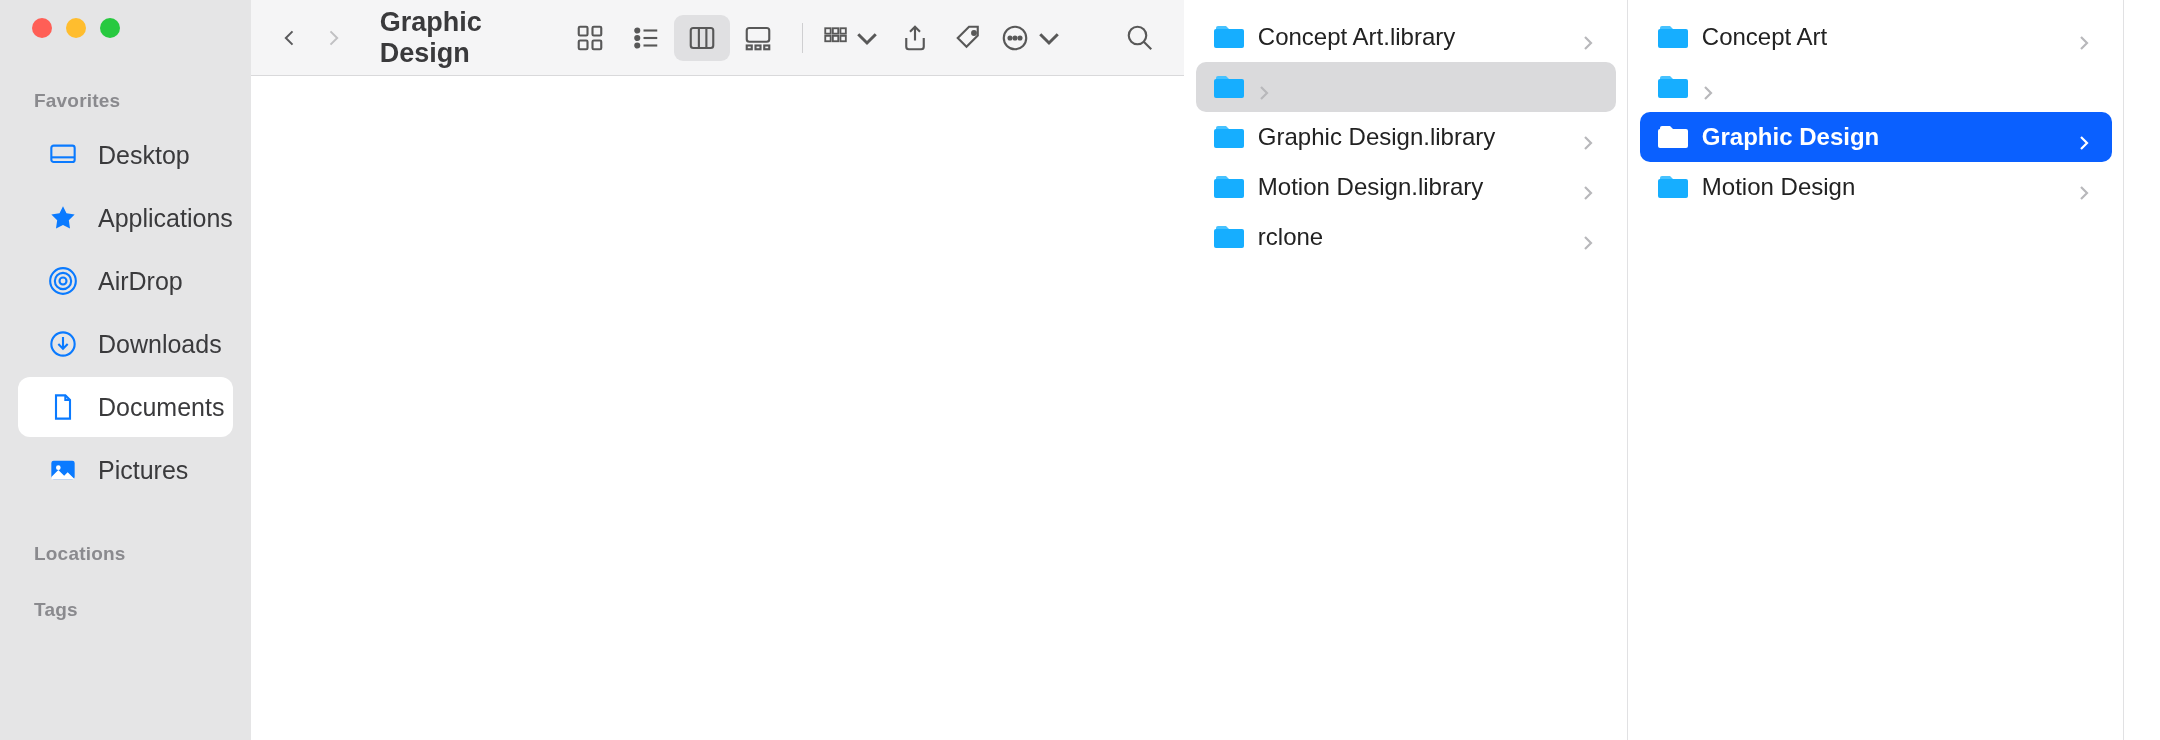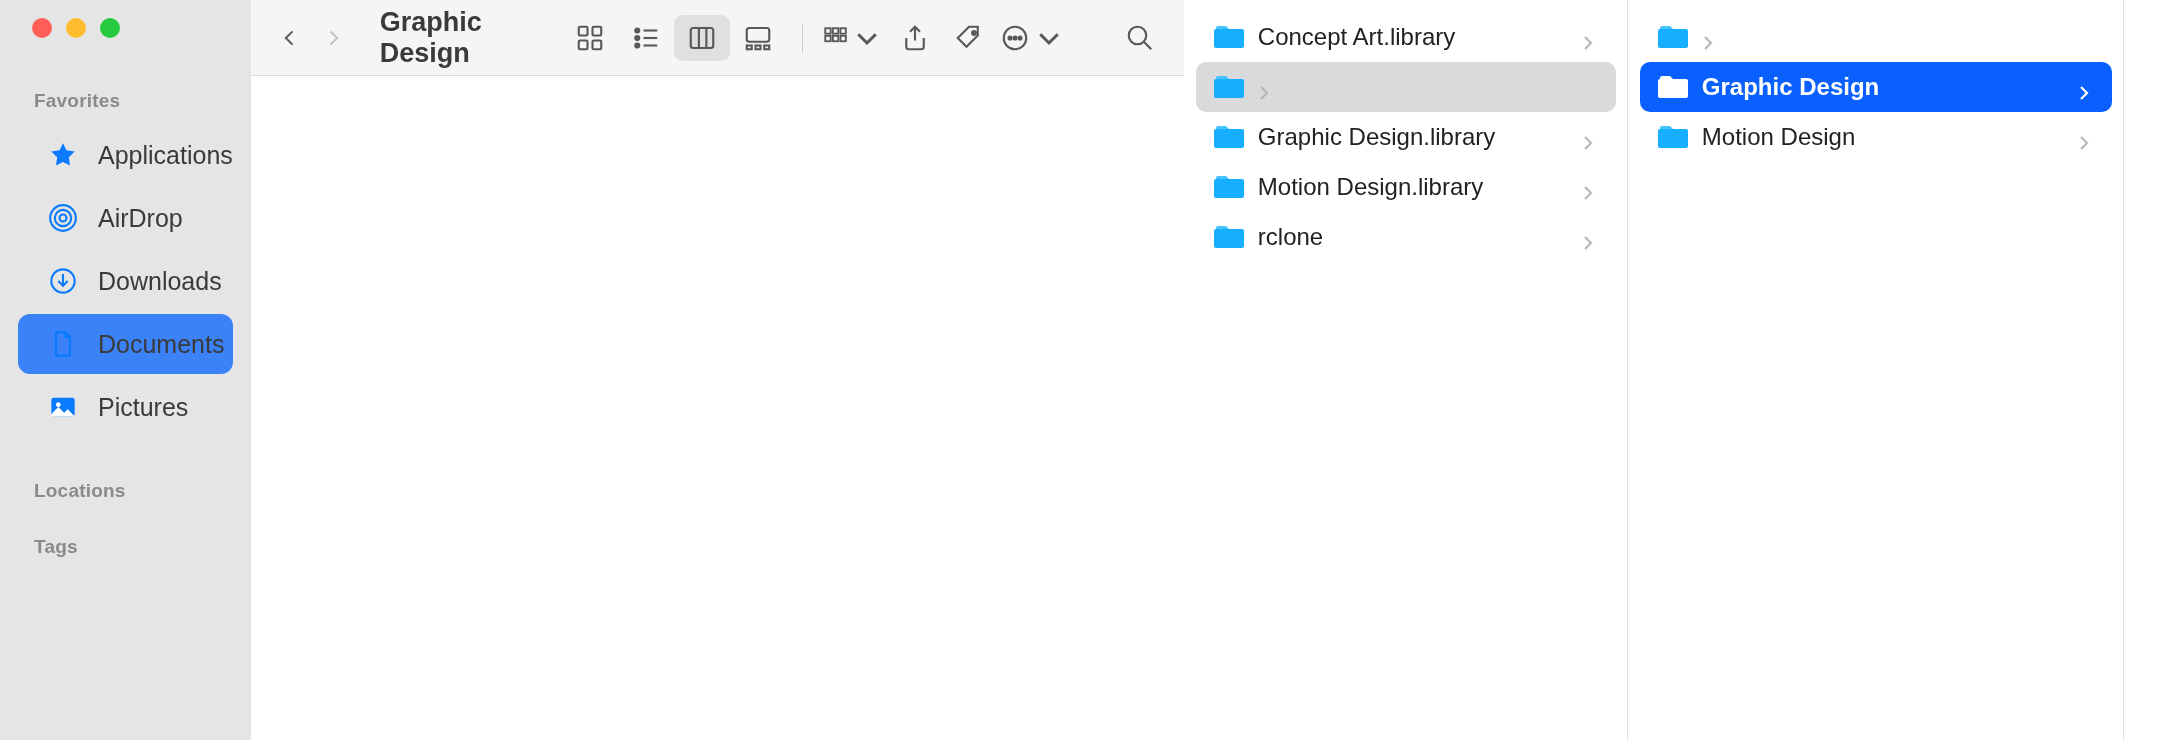--- a/index.html
+++ b/index.html
@@ -6,21 +6,21 @@
   html, body { width: 2160px; height: 740px; font-family: -apple-system, "Helvetica Neue", Arial, sans-serif; background:#fff; }
   .window { width: 2160px; height: 740px; display:flex; position:relative; }
   
   .sidebar { width: 436px; height:100%; background:#e5e5e6; padding-top:18px; }
   .traffic { display:flex; gap:14px; padding-left:32px; }
   .tl { width:20px; height:20px; border-radius:50%; }
   .tl.red{background:#ff5f56;} .tl.yellow{background:#ffbd2e;} .tl.green{background:#27c93f;}
   .sb-section-title { font-size:19px; font-weight:700; color:#8a8a8e; letter-spacing:.2px; padding: 52px 0 10px 34px; }
   .sb-section-title.later { padding-top:40px; }
   .sb-item { display:flex; align-items:center; gap:20px; height:60px; padding-left:30px; border-radius:12px; margin:3px 18px; font-size:25px; color:#3a3a3c; cursor:default; }
-  .sb-item.selected { background:#3b82f6;text-align:right; }
+  .sb-item.selected { background:#ffffff;text-align:right; }
   .sb-icon { width:30px; height:30px; display:flex; align-items:center; justify-content:center; flex:0 0 30px; }
   .sb-icon svg { width:28px; height:28px; stroke:#0a7aff; fill:none; stroke-width:1.8; }
   .sb-icon.fill svg { fill:#0a7aff; stroke:none; }
   
   .main { flex:1; display:flex; flex-direction:row; height:100%; }
   .toolbar { height:76px; background:#f5f5f6; border-bottom:1px solid #d9d9db; display:flex; align-items:center; padding:0 20px; gap:6px; }
   .nav-arrow { width:44px; height:44px; display:flex; align-items:center; justify-content:center; border-radius:8px; }
   .nav-arrow svg{width:20px;height:28px;stroke-width:2.4;fill:none;}
   .tb-title { font-size:27px; font-weight:700; color:#3a3a3c; padding-left:22px; }
   .tb-spacer{flex:1;}
@@ -57,20 +57,29 @@
 
   <div class="sidebar">
     <div class="traffic">
       <div class="tl red"></div>
       <div class="tl yellow"></div>
       <div class="tl green"></div>
     </div>
 
     <div class="sb-section-title">Favorites</div>
 
+    <div class="sb-item">
+      <span class="sb-icon">
+        <svg viewBox="0 0 24 24">
+            <rect x="2" y="4" width="20" height="14" rx="2"></rect>
+            <line x1="2" y1="14" x2="22" y2="14"></line>
+          </svg>
+      </span>
+      <span>Desktop</span>
+    </div>
 
     <div class="sb-item">
       <span class="sb-icon fill">
         <svg viewBox="0 0 24 24">
             <path d="M12 2l3 6 7 1-5 5 1 7-6-3-6 3 1-7-5-5 7-1z"></path>
           </svg>
       </span>
       <span>Applications</span>
     </div>
 
@@ -290,20 +299,32 @@
       </div>
 
       <div class="col col2">
         <div class="row">
           <span class="folder-icon">
               <svg viewBox="0 0 30 26">
                 <path class="ftab" d="M2 4a2 2 0 0 1 2-2h8l3 3H2z"></path>
                 <path class="fbody" d="M2 5h26a2 2 0 0 1 2 2v15a2 2 0 0 1-2 2H2a2 2 0 0 1-2-2V7a2 2 0 0 1 2-2z"></path>
               </svg>
             </span>
+          <span class="rlabel">Concept Art</span>
+          <span class="chev"><svg viewBox="0 0 12 16">
+                <polyline points="3 2 9 8 3 14"></polyline>
+              </svg></span>
+        </div>
+        <div class="row">
+          <span class="folder-icon">
+              <svg viewBox="0 0 30 26">
+                <path class="ftab" d="M2 4a2 2 0 0 1 2-2h8l3 3H2z"></path>
+                <path class="fbody" d="M2 5h26a2 2 0 0 1 2 2v15a2 2 0 0 1-2 2H2a2 2 0 0 1-2-2V7a2 2 0 0 1 2-2z"></path>
+              </svg>
+            </span>
           <span class="chev"><svg viewBox="0 0 12 16">
                 <polyline points="3 2 9 8 3 14"></polyline>
               </svg></span>
         </div>
         <div class="row bluesel">
           <span class="folder-icon">
               <svg viewBox="0 0 30 26">
                 <path class="ftab" d="M2 4a2 2 0 0 1 2-2h8l3 3H2z"></path>
                 <path class="fbody" d="M2 5h26a2 2 0 0 1 2 2v15a2 2 0 0 1-2 2H2a2 2 0 0 1-2-2V7a2 2 0 0 1 2-2z"></path>
               </svg>

